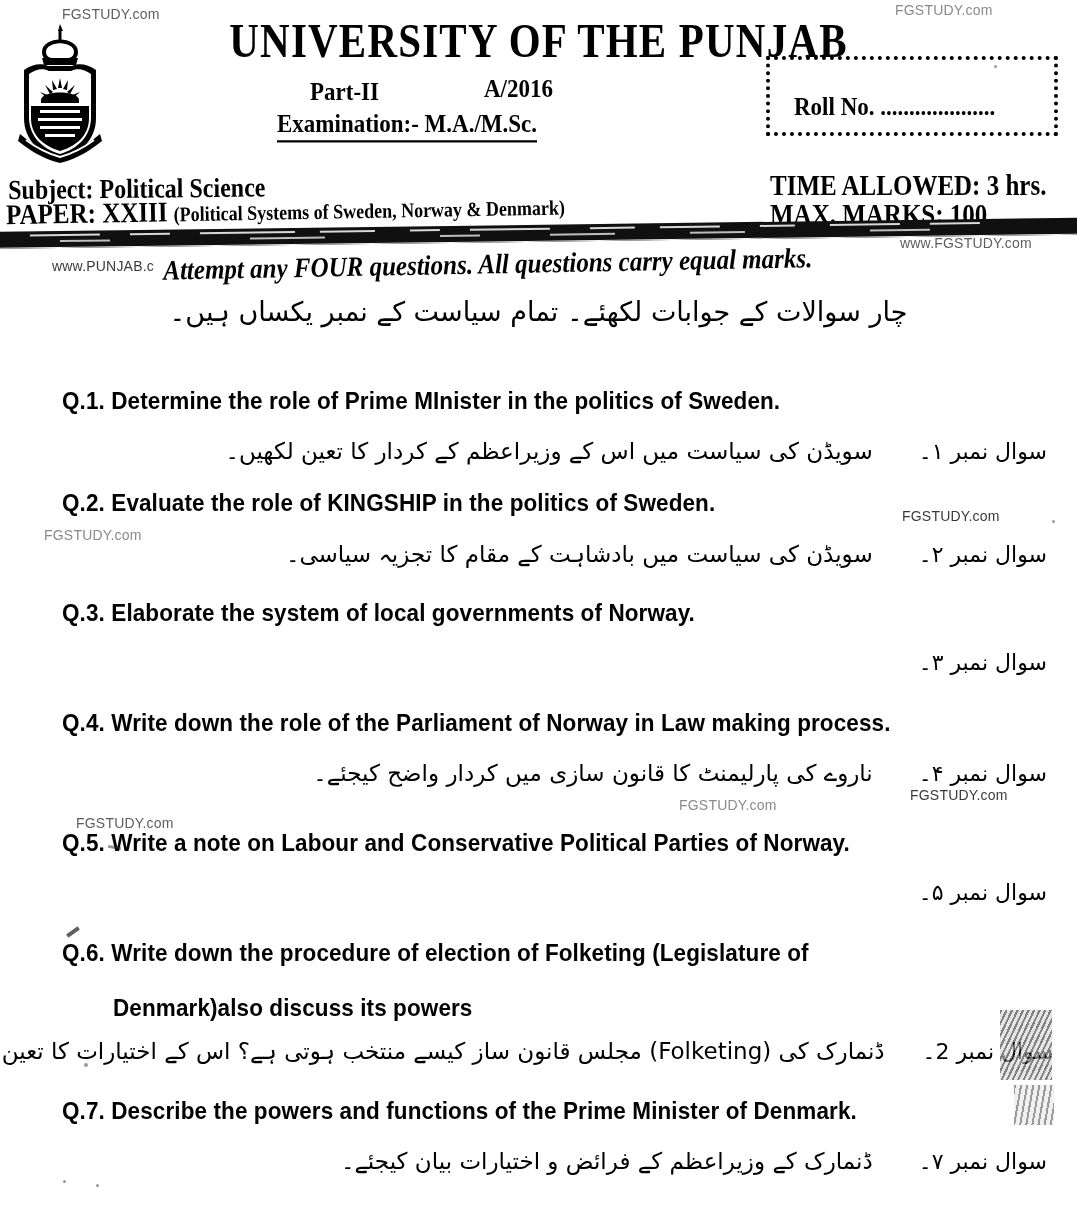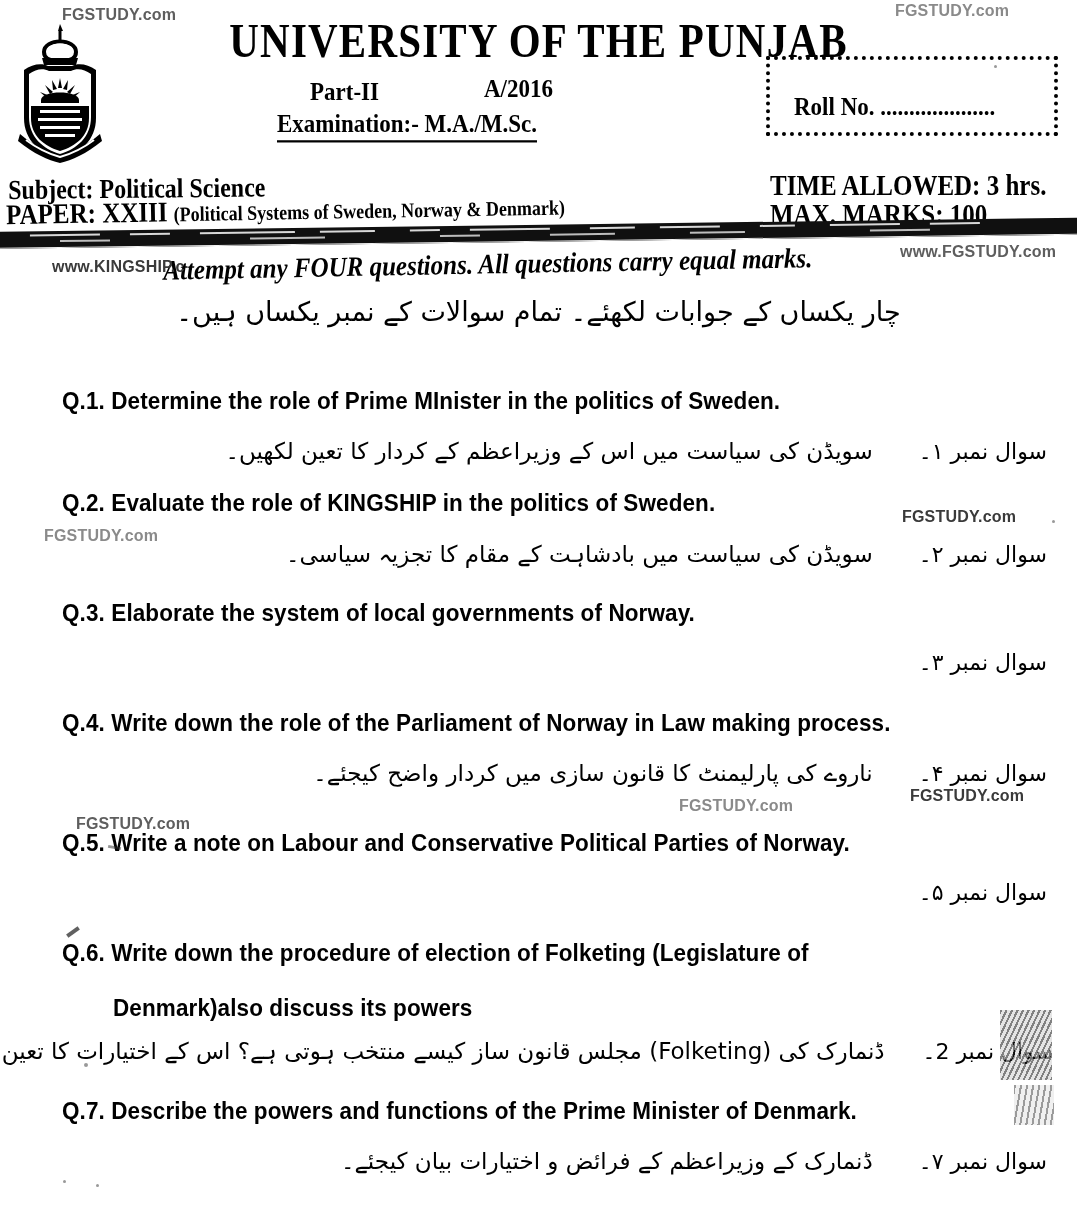--- a/index.html
+++ b/index.html
@@ -21,26 +21,26 @@
   #page {
     position: absolute;
     inset: 0;
     background: #ffffff;
   }
 
   
   .wm {
     position: absolute;
     font-family: "Liberation Sans", sans-serif;
-    font-size: 16px;
+    font-size: 14px;
     color: #5e5e5e;
     letter-spacing: 0.2px;
     white-space: nowrap;
     z-index: 6;
-    font-weight: 700;
+    font-weight: 400;
   }
   .wm.faint { color: #8a8a8a; }
   .wm.dark  { color: #3a3a3a; }
 
   
   #emblem {
     position: absolute;
     left: 14px;
     top: 22px;
     width: 92px;
@@ -372,21 +372,21 @@
     <div class="sb-streak2" style="left:70px;width:50px;"></div>
     <div class="sb-streak2" style="left:260px;width:75px;"></div>
     <div class="sb-streak2" style="left:450px;width:40px;"></div>
     <div class="sb-streak2" style="left:560px;width:65px;"></div>
     <div class="sb-streak2" style="left:700px;width:55px;"></div>
     <div class="sb-streak2" style="left:880px;width:60px;"></div>
     <div class="sb-gap" style="left:0px;width:1100px;background:#f2f2f2;height:1px;top:16px;"></div>
   </div>
 
   <div class="instruction">Attempt any FOUR questions. All questions carry equal marks.</div>
-  <div class="instruction-ur">چار یکساں کے جوابات لکھئے۔ تمام سوالات کے نمبر یکساں ہیں۔</div>
+  <div class="instruction-ur">چار سوالات کے جوابات لکھئے۔ تمام سیاست کے نمبر یکساں ہیں۔</div>
 
   <div class="q">
     <div class="q-en" style="top:388px;">Q.1. Determine the role of Prime MInister in the politics of Sweden.</div>
     <div class="q-ur-row" style="top:438px;">
       <span class="q-ur-label">سوال نمبر ۱۔</span>
       <span class="q-ur-text">سویڈن کی سیاست میں اس کے وزیراعظم کے کردار کا تعین لکھیں۔</span>
     </div>
   </div>
 
   <div class="q">
@@ -441,20 +441,20 @@
   <div class="smudge" style="left:66px;top:930px;width:14px;height:4px;transform:rotate(-35deg);"></div>
   <div class="smudge" style="left:108px;top:846px;width:13px;height:3px;transform:rotate(10deg);opacity:0.5;"></div>
   <div class="speck" style="left:63px;top:1180px;width:3px;height:3px;"></div>
   <div class="speck" style="left:96px;top:1184px;width:3px;height:3px;"></div>
   <div class="speck" style="left:84px;top:1063px;width:4px;height:4px;"></div>
   <div class="speck" style="left:1052px;top:520px;width:3px;height:3px;"></div>
   <div class="speck" style="left:994px;top:65px;width:3px;height:3px;"></div>
 
 <div class="wm" style="left: 62px; top: 6px;">FGSTUDY.com</div>
     <div class="wm faint" style="left: 895px; top: 2px;">FGSTUDY.com</div>
-    <div class="wm dark" style="left: 52px; top: 258px;">www.KINGSHIP.c</div>
-    <div class="wm" style="left: 900px; top: 243px;">www.FGSTUDY.com</div>
+    <div class="wm dark" style="left: 52px; top: 258px;">www.PUNJAB.c</div>
+    <div class="wm" style="left: 900px; top: 235px;">www.FGSTUDY.com</div>
     <div class="wm faint" style="left: 44px; top: 527px;">FGSTUDY.com</div>
     <div class="wm dark" style="left: 902px; top: 508px;">FGSTUDY.com</div>
     <div class="wm" style="left: 76px; top: 815px;">FGSTUDY.com</div>
     <div class="wm faint" style="left: 679px; top: 797px;">FGSTUDY.com</div>
     <div class="wm dark" style="left: 910px; top: 787px;">FGSTUDY.com</div>
   </div>
 
 </body></html>

